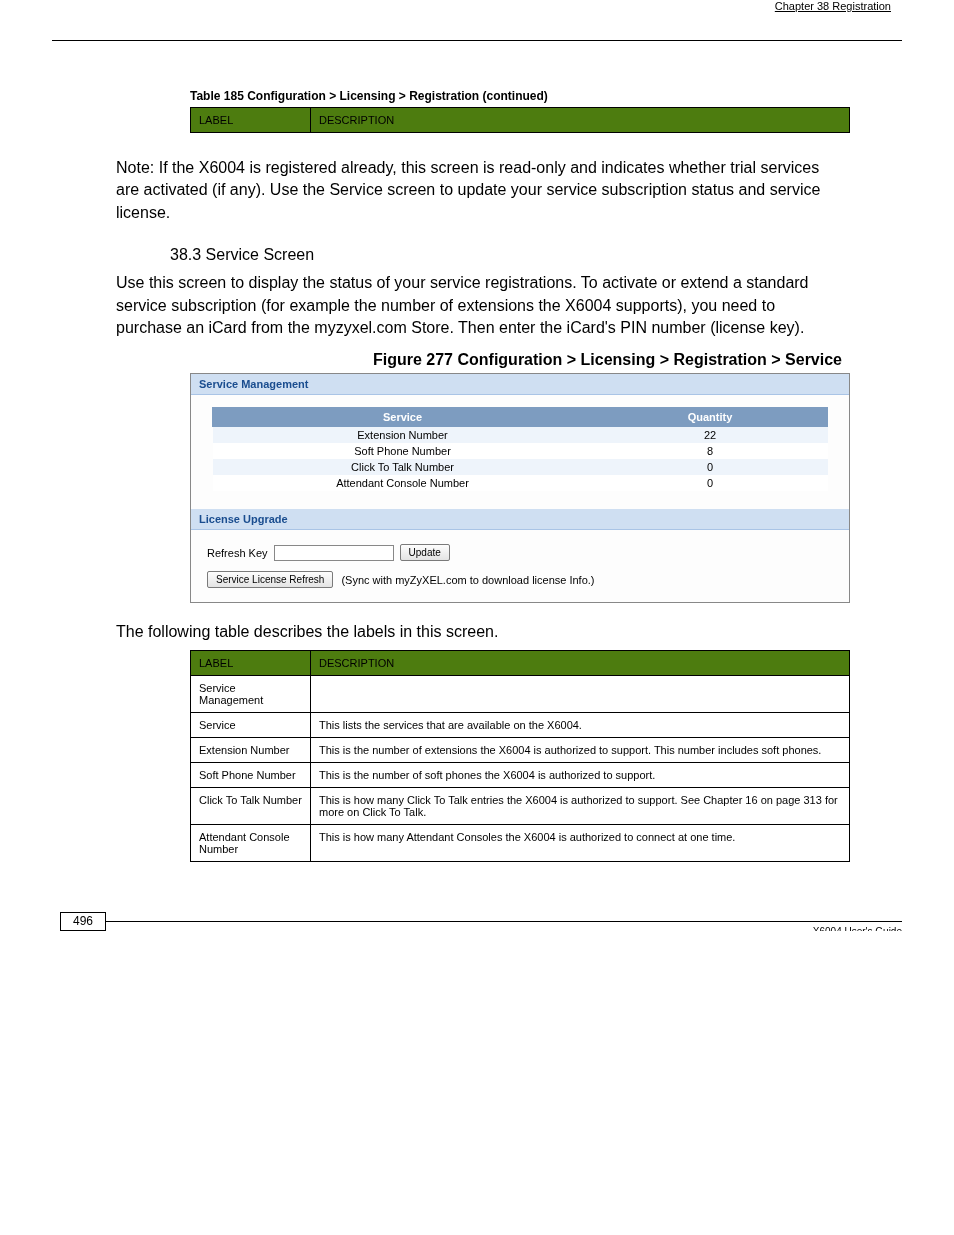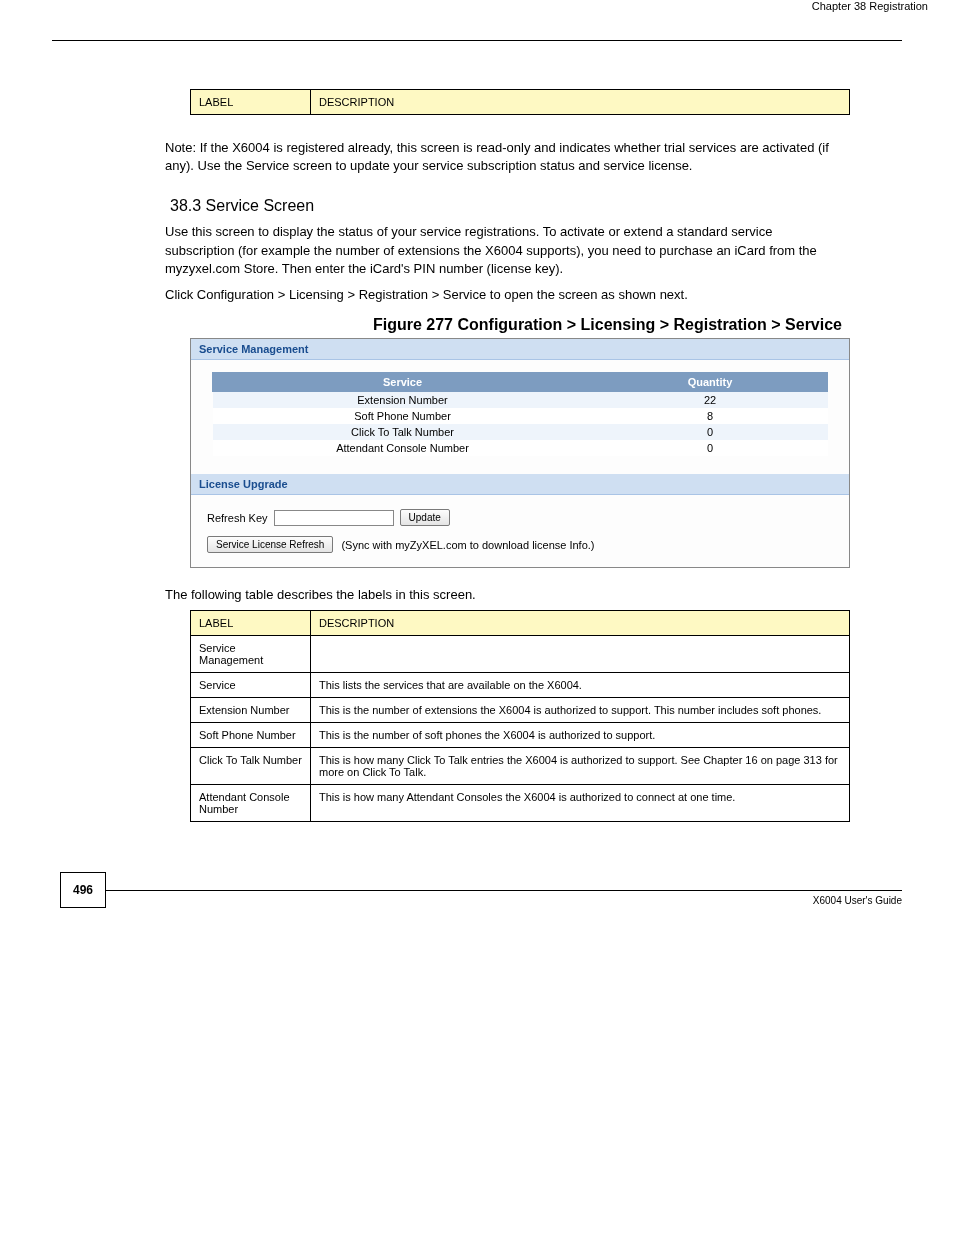--- a/index.html
+++ b/index.html
@@ -15,21 +15,22 @@
   .page {
     padding: 40px 60px 20px 60px;
   }
   .header-line {
     border-top: 1px solid #000;
     margin: 28px 52px 0 52px;
   }
   .header-text {
     text-align: right;
     font-size: 11px;
-    margin: 0 26px 10px 0;
+    margin: 0 63px 10px 0;
+    text-decoration: underline;
   }
   .section-block {
     margin: 8px 52px 0 130px;
   }
   .table-caption {
     font-weight: bold;
     font-size: 12px;
     margin: 6px 0 4px 0;
   }
   table.desc-table {
@@ -38,27 +39,27 @@
     border: 1px solid #000;
   }
   table.desc-table th, table.desc-table td {
     border: 1px solid #000;
     padding: 6px 8px;
     text-align: left;
     vertical-align: top;
     font-size: 11px;
   }
   table.desc-table th {
-    background: #fef9c3;
+    background: #4d7c0f;
     font-weight: normal;
   }
   .col-label { width: 120px; }
   .body-text {
-    margin: 8px 52px 0 105px;
-    font-size: 13px;
+    margin: 8px 52px 0 56px;
+    font-size: 16px;
     line-height: 1.4;
   }
   .section-heading {
     font-size: 16px;
     font-weight: normal;
     margin: 22px 52px 0 110px;
   }
   .figure-caption {
     font-weight: bold;
     font-size: 16px;
@@ -135,28 +136,27 @@
     font-size: 11px;
   }
   .footer {
     margin-top: 30px;
     margin-left: 60px;
     display: flex;
     align-items: center;
   }
   .page-num-box {
     width: 46px;
-    height: 36px;
+    height: 19px;
     border: 1px solid #000;
     display: flex;
     align-items: center;
     justify-content: center;
     font-size: 12px;
     margin-right: 0;
-    font-weight: bold;
   }
   .footer-line {
     flex: 1;
     border-top: 1px solid #000;
     margin-left: 0px;
     position: relative;
     margin-right: 52px;
   }
   .footer-text {
     position: absolute;
@@ -167,36 +167,36 @@
 </style>
 </head>
 <body>
 
 <div class="header-text">Chapter 38 Registration</div>
 <div class="header-line"></div>
 
 <div class="page">
 
   <div class="section-block">
+    <div class="table-caption">Table 185   Configuration &gt; Licensing &gt; Registration (continued)</div>
     <table class="desc-table">
       <tbody>
           <tr>
         <th class="col-label">LABEL</th>
         <th>DESCRIPTION</th>
       </tr>
     </tbody>
       </table>
   </div>
 
   <div class="body-text" style="margin-top:24px;">Note: If the X6004 is registered already, this screen is read-only and indicates whether trial services are activated (if any). Use the Service screen to update your service subscription status and service license.</div>
 
   <div class="section-heading">38.3  Service Screen</div>
 
   <div class="body-text">Use this screen to display the status of your service registrations. To activate or extend a standard service subscription (for example the number of extensions the X6004 supports), you need to purchase an iCard from the myzyxel.com Store. Then enter the iCard's PIN number (license key).</div>
-  <div class="body-text">Click Configuration &gt; Licensing &gt; Registration &gt; Service to open the screen as shown next.</div>
 
   <div class="figure-caption">Figure 277   Configuration &gt; Licensing &gt; Registration &gt; Service</div>
 
   <div class="screenshot">
     <div class="panel-header">Service Management</div>
     <div class="panel-body">
       <table class="svc-table">
         <tbody>
             <tr>
           <th class="svc-col-name">Service</th>

